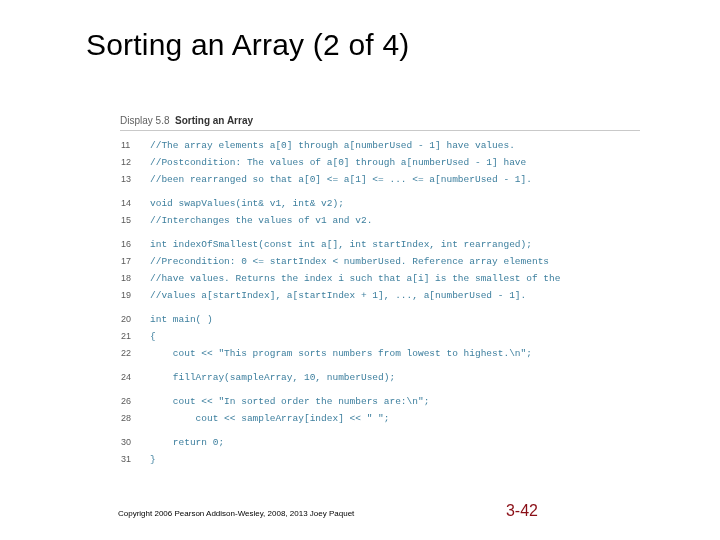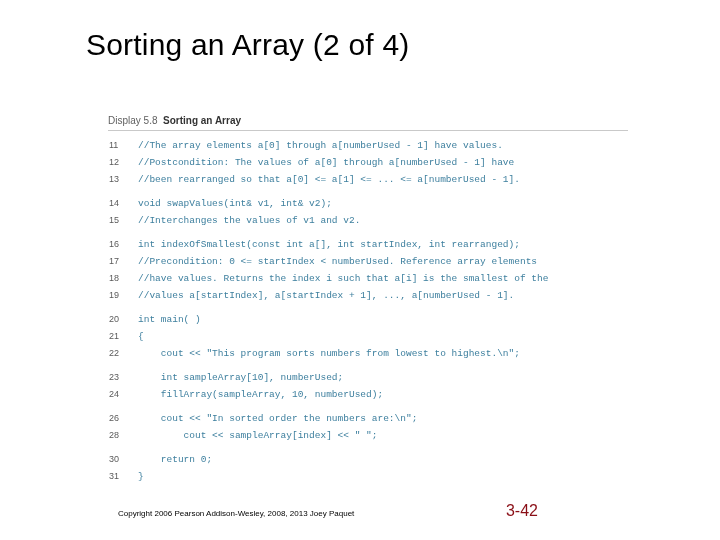--- a/index.html
+++ b/index.html
@@ -21,21 +21,21 @@
   .title {
     position: absolute;
     left: 86px;
     top: 28px;
     font-size: 30px;
     color: #000;
     letter-spacing: 0.2px;
   }
   .display-box {
     position: absolute;
-    left: 108px;
+    left: 120px;
     top: 115px;
     width: 520px;
   }
   .display-header {
     font-family: Verdana, Geneva, sans-serif;
     font-size: 10px;
     color: #5f5f5f;
     margin-bottom: 4px;
   }
   .display-header .bold {
@@ -159,24 +159,20 @@
           </tr>
       <tr>
             <td class="ln">22</td>
             <td class="code">    cout &lt;&lt; "This program sorts numbers from lowest to highest.\n";</td>
           </tr>
       <tr class="block-gap">
             <td></td>
             <td></td>
           </tr>
       <tr>
-            <td class="ln">23</td>
-            <td class="code">    int sampleArray[10], numberUsed;</td>
-          </tr>
-      <tr>
             <td class="ln">24</td>
             <td class="code">    fillArray(sampleArray, 10, numberUsed);</td>
           </tr>
       <tr class="block-gap">
             <td></td>
             <td></td>
           </tr>
       <tr>
             <td class="ln">26</td>
             <td class="code">    cout &lt;&lt; "In sorted order the numbers are:\n";</td>

